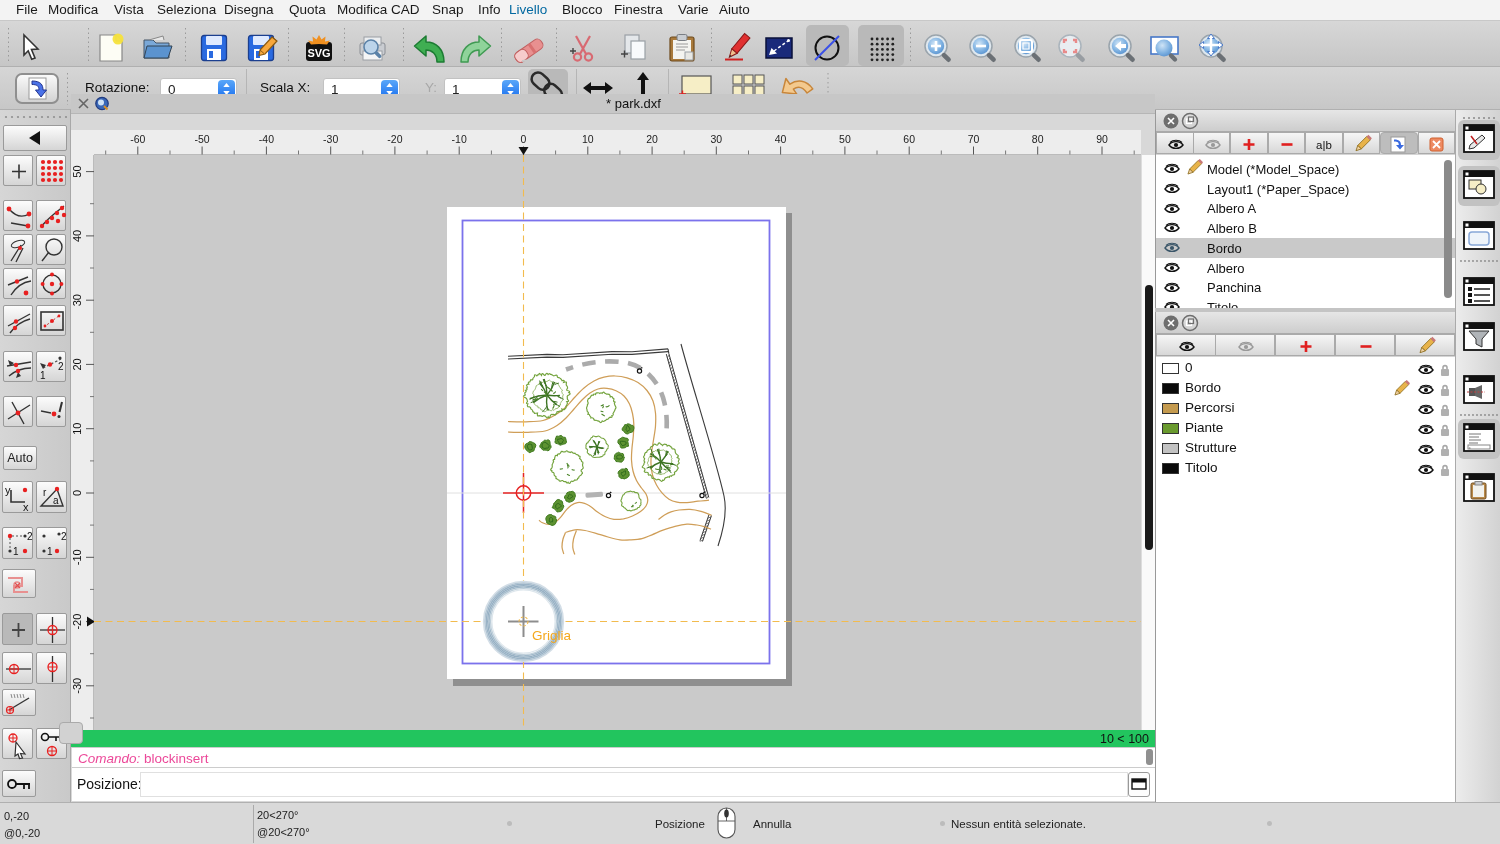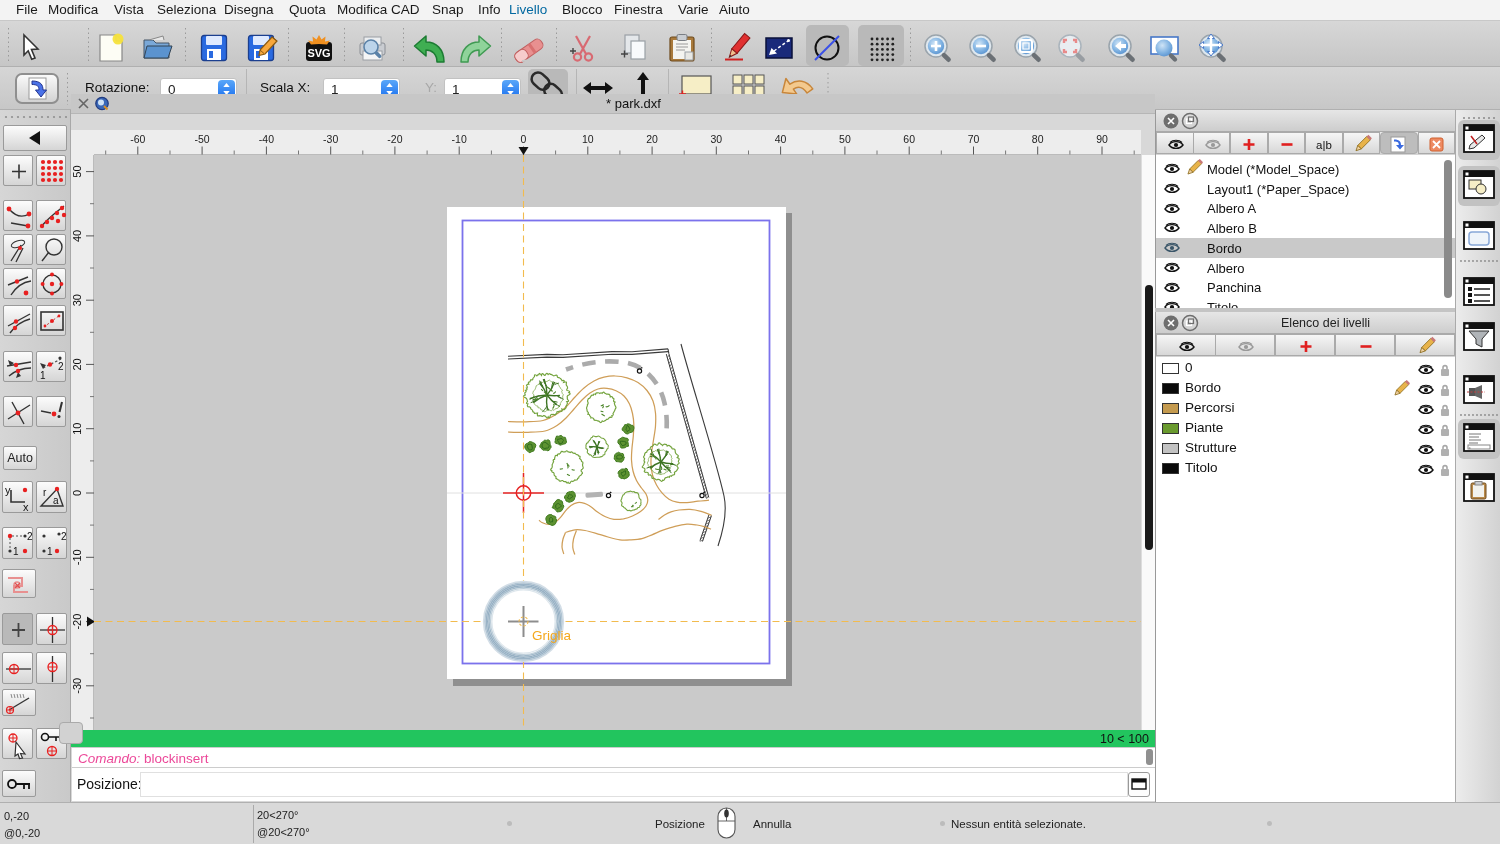--- a/index.html
+++ b/index.html
@@ -925,21 +925,20 @@
 <div class="abs" style="left:1155px;top:308px;width:300px;height:4px;background:#c4c4c4"></div>
 <div class="abs" style="left:1155px;top:312px;width:300px;height:493px;border-left:1px solid #999">
     <div style="position:absolute;left:0;top:0;width:100%;height:22px;background:linear-gradient(#e6e6e6,#cdcdcd);border-bottom:1px solid #aaa">
       <svg width="46" height="22" style="position:absolute;left:4px;top:0">
         <circle cx="11" cy="11" r="7.5" fill="#6e6e6e"></circle>
         <path d="M8,8 l6,6 M14,8 l-6,6" stroke="#fff" stroke-width="1.6"></path>
         <circle cx="30" cy="11" r="7.5" fill="none" stroke="#6e6e6e" stroke-width="1.5"></circle>
         <rect x="26.5" y="9" width="5" height="4.5" fill="none" stroke="#fff" stroke-width="1.2"></rect>
         <rect x="28.5" y="7" width="5" height="4.5" fill="none" stroke="#6e6e6e" stroke-width="1.2"></rect>
       </svg>
-      <div style="text-align:center;font-size:12.5px;color:#222;padding:4px 0 0 40px">Elenco dei livelli</div>
     </div>
     <div style="position:absolute;left:0;top:22px;width:100%;height:23px;background:linear-gradient(#ececec,#d4d4d4)">
       <div style="position:absolute;left:0px;top:0;width:60px;height:22px;background:linear-gradient(#f6f6f6,#d8d8d8);border:1px solid #aaa"><svg width="60" height="22">
           <g transform="translate(22,7) scale(1.0)" stroke="#111" fill="none">
             <path d="M1,5 C4,0.5 12,0.5 15,5 C12,9.5 4,9.5 1,5 Z" stroke-width="1.4"></path>
             <circle cx="8" cy="5" r="2.1" fill="#111" stroke="none"></circle>
             <path d="M2,2.5 C5,-0.5 11,-0.5 14,2.5" stroke-width="1.2"></path>
           </g>
         </svg></div>
       <div style="position:absolute;left:59px;top:0;width:60px;height:22px;background:linear-gradient(#f6f6f6,#d8d8d8);border:1px solid #aaa"><svg width="60" height="22">

